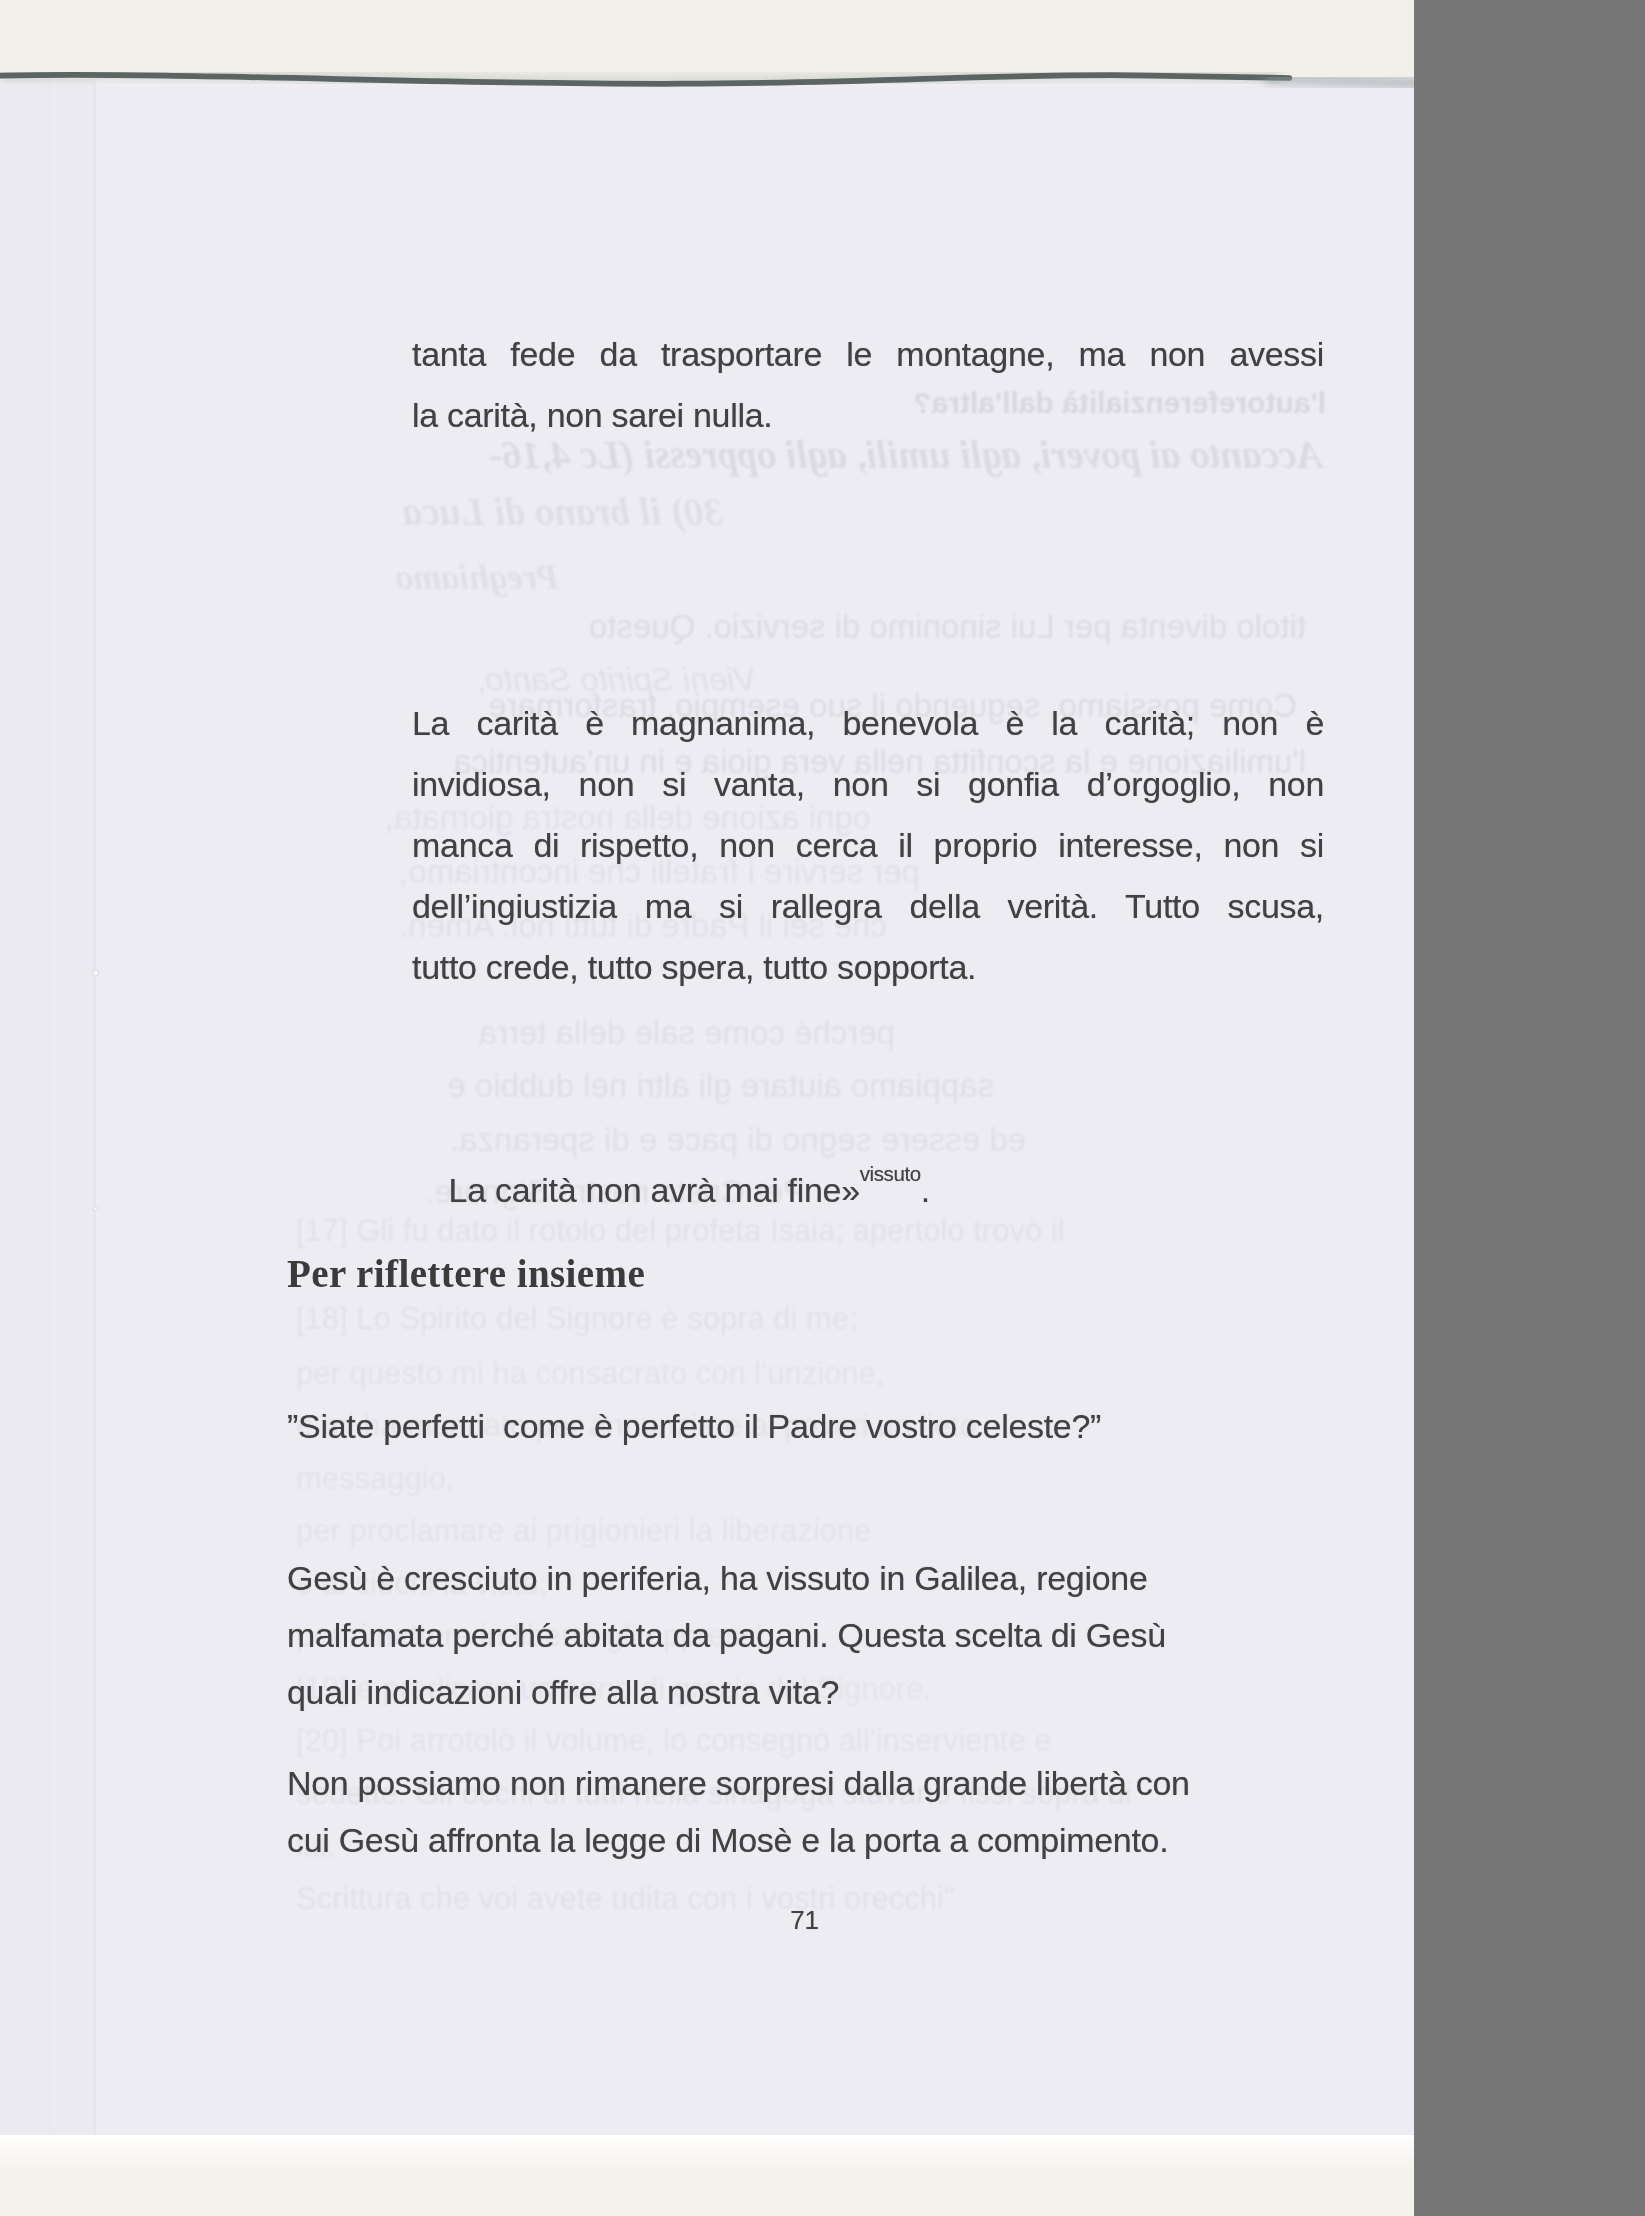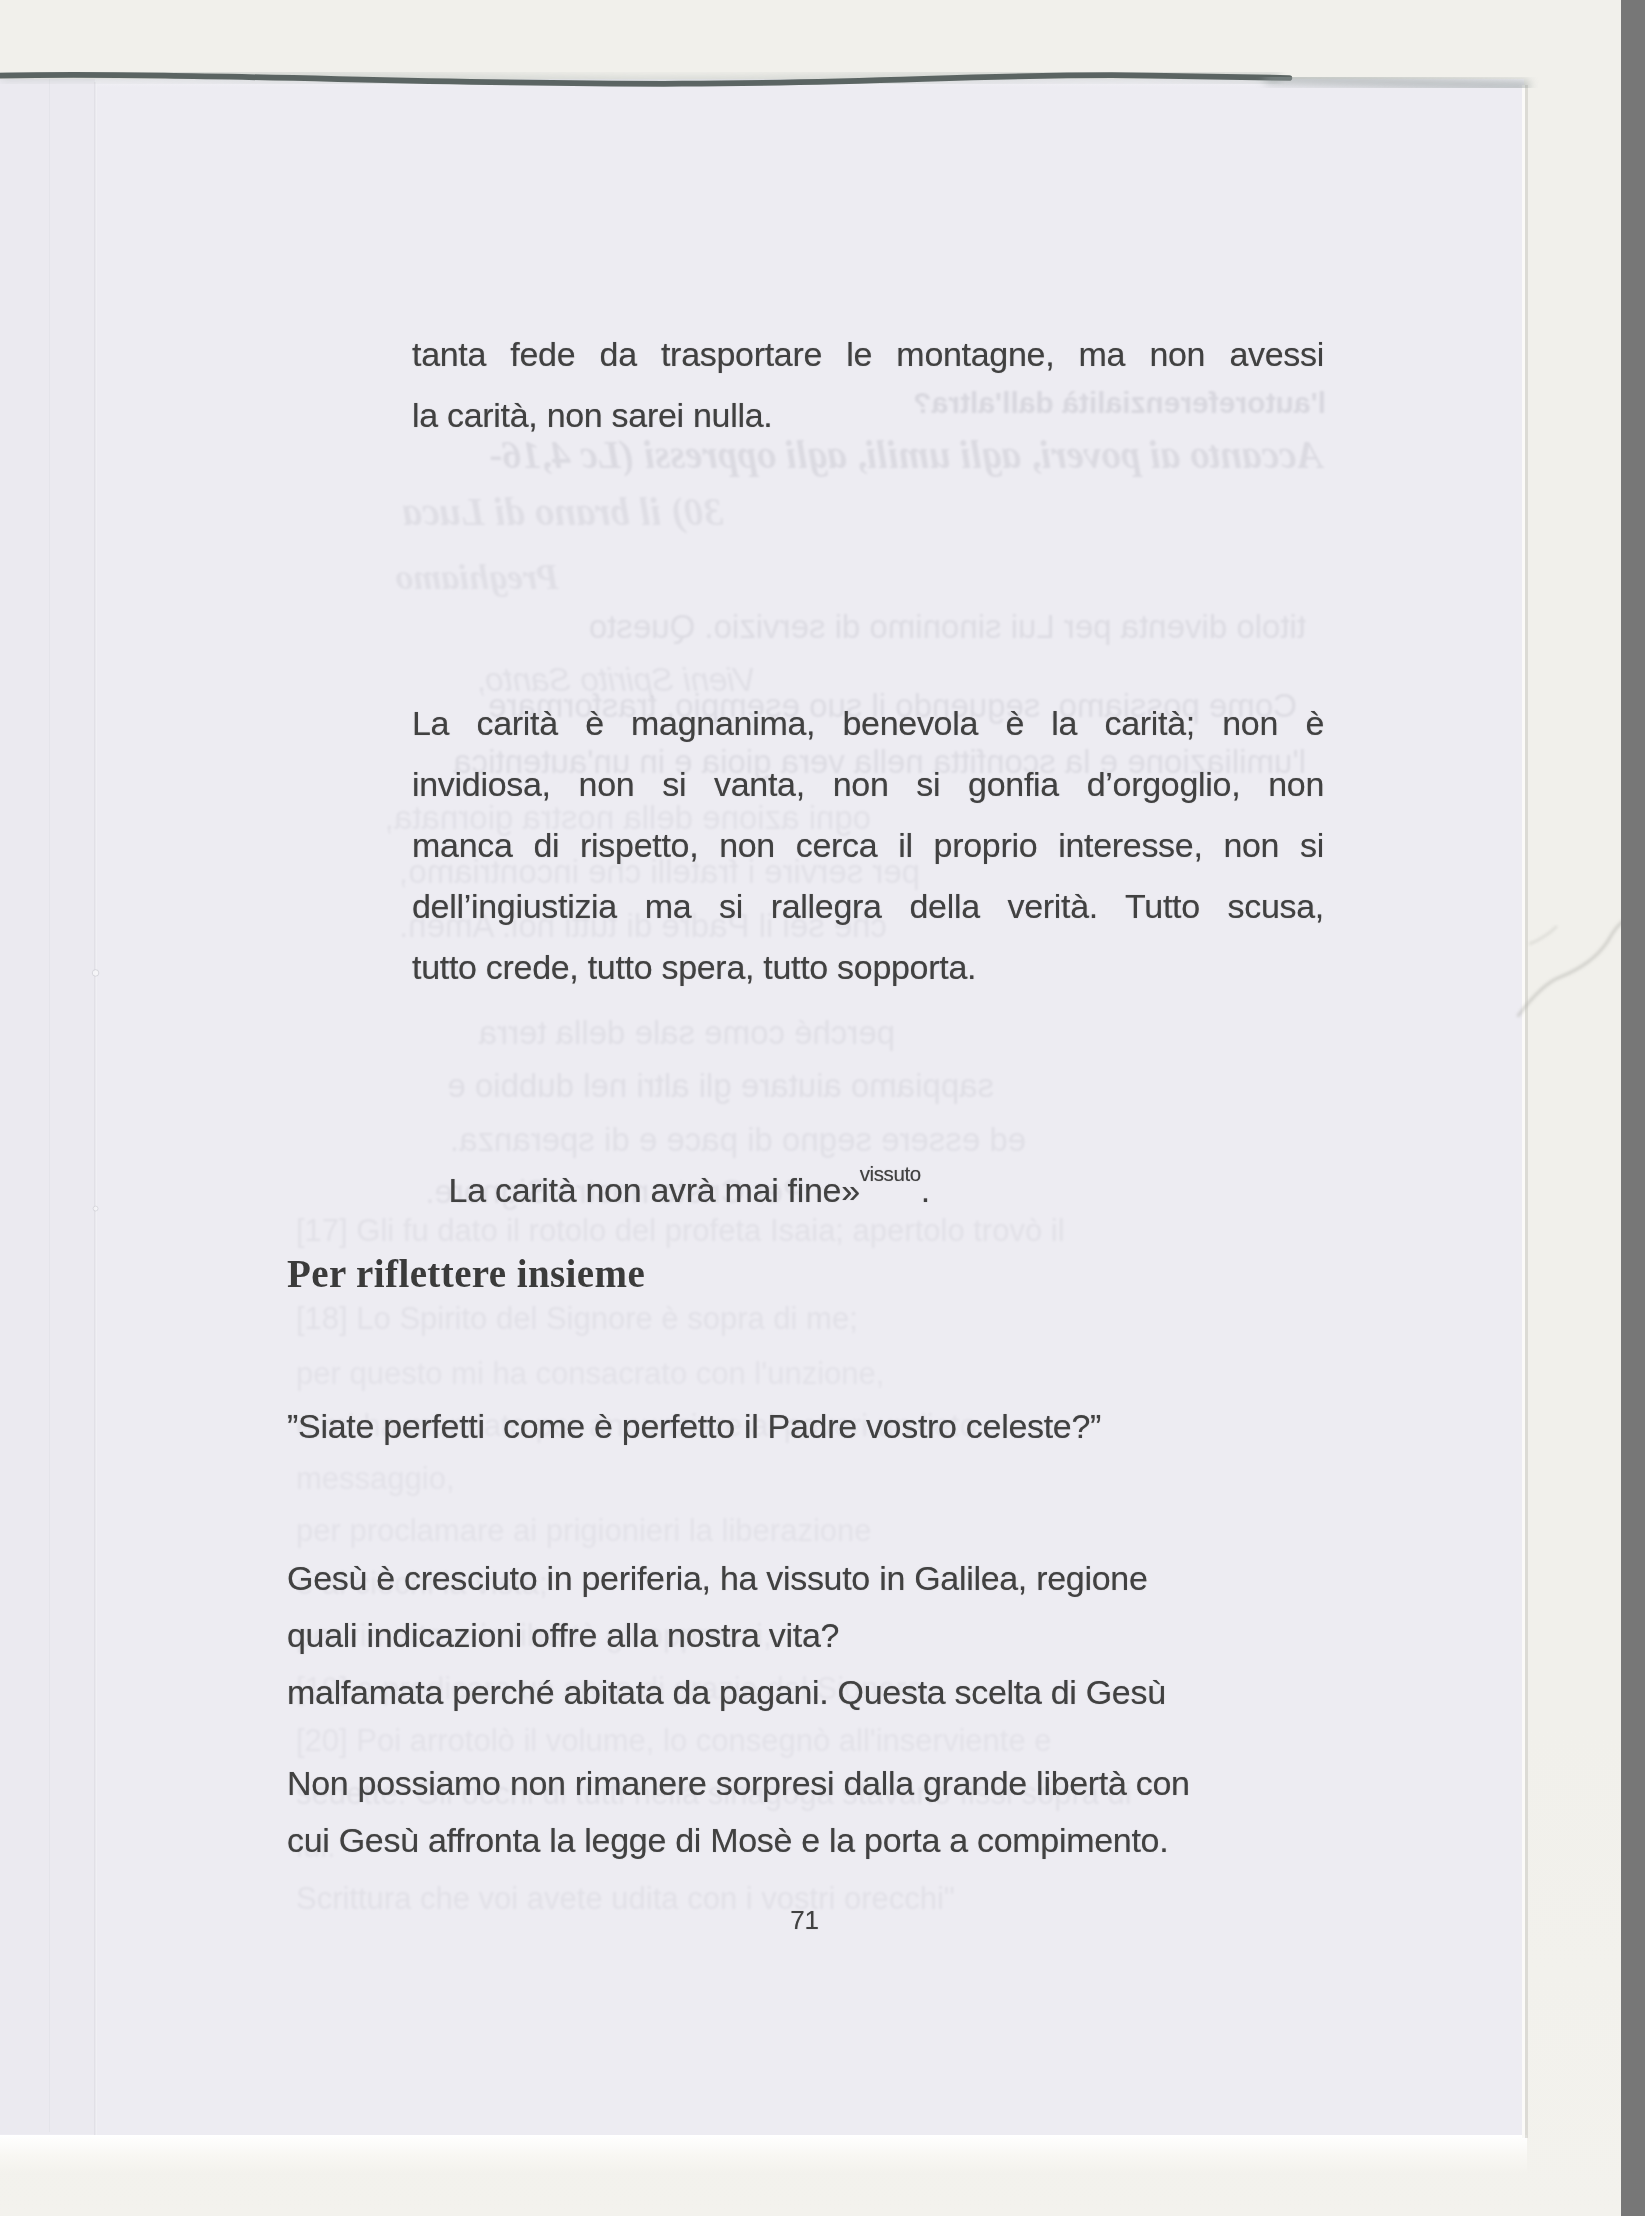--- a/index.html
+++ b/index.html
@@ -1,16 +1,16 @@
 <!DOCTYPE html>
 <html style="font-size:13px"><head>
 <meta charset="utf-8">
 <style>
   html,body{margin:0;padding:0;background:#777;}
-  .stage{position:relative;width:1621px;height:2216px;overflow:hidden;
+  .stage{position:relative;width:1414px;height:2216px;overflow:hidden;
          background:linear-gradient(180deg,#f1f0eb 0%,#f1f0eb 78%,#f3f2ed 100%);
          font-family:"Liberation Sans",sans-serif;}
   
   .page{position:absolute;left:0;top:79px;width:1524px;height:2061px;background:#edecf2;}
   .page::before{content:"";position:absolute;left:0;top:0;width:100%;height:8.2px;
                 background:linear-gradient(180deg,#f4f3f7,#edecf2);}
   .gutter{position:absolute;left:0;top:79px;width:95px;height:2055px;background:#ebeaf0;}
   .gutter-line{position:absolute;left:49px;top:79px;width:0.8px;height:2053px;background:#e0dfe6;opacity:.6;}
   .crease{position:absolute;left:94px;top:82px;width:2.5px;height:2053px;
           background:linear-gradient(90deg,#d9d8df,#f6f6f9);opacity:.75;}
@@ -116,22 +116,22 @@
     <span>La carità non avrà mai fine»</span><sup>vissuto</sup><span>.</span>
   </div>
 
   <div class="heading">Per riflettere insieme</div>
 
   <div class="txt body-par" style="top:1398px">
     <span class="ln">”Siate perfetti  come è perfetto il Padre vostro celeste?”</span>
   </div>
   <div class="txt body-par" style="top:1550px">
     <span class="ln">Gesù è cresciuto in periferia, ha vissuto in Galilea, regione</span>
+    <span class="ln">malfamata perché abitata da pagani. Questa scelta di Gesù</span>
     <span class="ln">quali indicazioni offre alla nostra vita?</span>
-    <span class="ln">malfamata perché abitata da pagani. Questa scelta di Gesù</span>
   </div>
   <div class="txt body-par" style="top:1755px">
     <span class="ln">Non possiamo non rimanere sorpresi dalla grande libertà con</span>
     <span class="ln">cui Gesù affronta la legge di Mosè e la porta a compimento.</span>
   </div>
 
   <div class="txt pagenum">71</div>
 
 </div>
 

